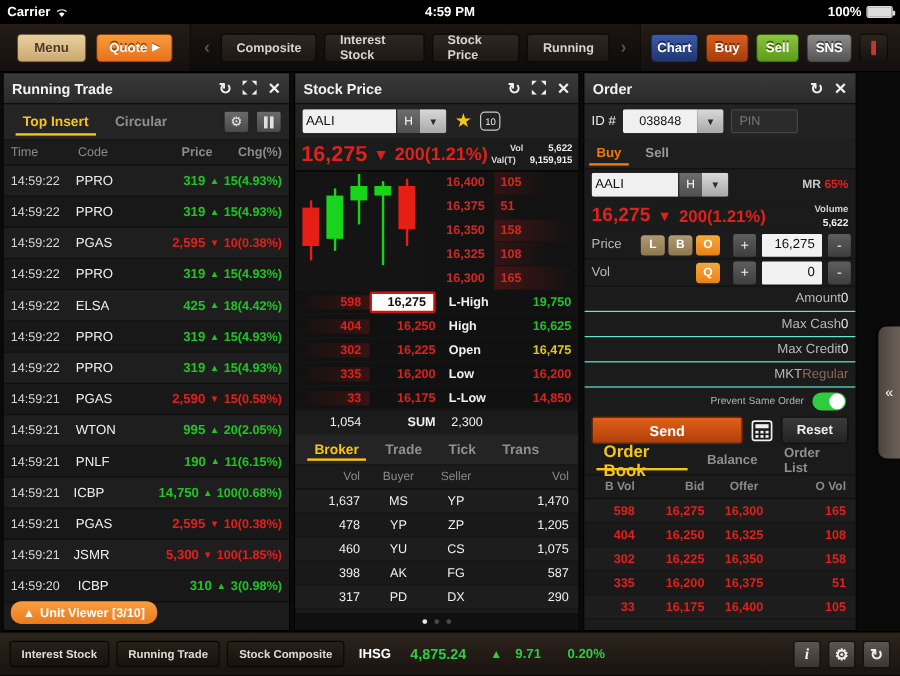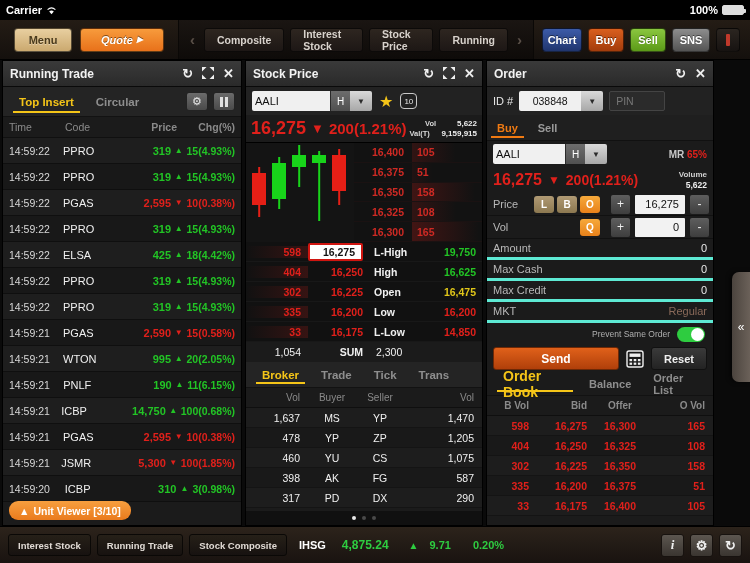--- a/index.html
+++ b/index.html
@@ -35,21 +35,21 @@
   .tb-seg { display: flex; align-items: center; height: 100%; padding: 0 8px; }
   .tb-left { background: linear-gradient(#241c15,#14100d); gap: 8px; padding-left: 14px; padding-right: 14px;
              border-right:1px solid #0a0806; }
   .tb-mid { flex: 1; gap: 6px; justify-content: center; background: linear-gradient(#1a1512,#0e0b09); }
   .tb-right { gap: 6px; padding-right: 10px; background: linear-gradient(#241c15,#14100d); border-left:1px solid #0a0806;}
 
   .btn { border-radius: 4px; font-size: 11px; font-weight: bold; color: #fff;
          display:flex; align-items:center; justify-content:center; cursor: pointer;
          border: 1px solid rgba(0,0,0,.6); text-shadow: 0 -1px 0 rgba(0,0,0,.5); }
   .btn-menu { width: 58px; height: 24px; background: linear-gradient(#e8cfa0,#cba96f); color:#4a3a1c; text-shadow:0 1px 0 rgba(255,255,255,.35);}
-  .btn-quote { width: 84px; height: 24px; background: linear-gradient(#f79b3c,#e8711a); gap: 4px; font-style: italic; }
+  .btn-quote { width: 64px; height: 24px; background: linear-gradient(#f79b3c,#e8711a); gap: 4px; }
   .nav-arrow { color: #5a5048; font-size: 15px; padding: 0 3px; cursor: pointer; font-weight:bold;}
   .tab-pill { height: 24px; padding: 0 12px; background: linear-gradient(#2e2620,#1d1715);
               border-radius: 3px; font-size: 10.5px; font-weight: bold; color:#d8d2cc;
               display:flex; align-items:center; cursor:pointer; border:1px solid #0c0a09;}
   .btn-chart { width: 40px; height: 24px; background: linear-gradient(#3c5ba8,#20356e);}
   .btn-buy   { width: 36px; height: 24px; background: linear-gradient(#d95f1e,#a33c0c);}
   .btn-sell  { width: 36px; height: 24px; background: linear-gradient(#8ac63f,#5c9a18);}
   .btn-sns   { width: 38px; height: 24px; background: linear-gradient(#8d8d8d,#545454);}
   .btn-rec   { width: 24px; height: 24px; background: linear-gradient(#2b2520,#171311);}
   .recbar { width:4px; height:12px; background:#c0392b; border-radius:1px; }
@@ -198,21 +198,21 @@
   .lbo span{ width:20px; height:17px; border-radius:3px; font-size:10px; font-weight:bold;
              display:flex; align-items:center; justify-content:center; color:#fff;
              background:linear-gradient(#b09a74,#8c7850); cursor:pointer;}
   .lbo span.on{ background:linear-gradient(#f6a93b,#e8811a);}
   .lbo span.blank{ background:none; cursor:default;}
   .plus,.minus { width:19px; height:19px; background:linear-gradient(#5e5e5e,#3e3e3e); color:#eee;
                  font-size:12px; display:flex; align-items:center; justify-content:center;
                  border-radius:2px; cursor:pointer;}
   .numin { flex:1; height:19px; background:#f2f2f2; color:#111; font-size:11px; display:flex;
            align-items:center; justify-content:flex-end; padding-right:6px; margin:0 2px; border-radius:1px;}
-  .inforow { height:21px; display:flex; align-items:center; border-bottom:3px solid #5eead4; padding:0 6px;}
+  .inforow { height:21px; display:flex; align-items:center; border-bottom:1px solid #5eead4; padding:0 6px;text-align:right;}
   .inforow .k{ font-size:11px; color:#b8b8b8; flex:1;}
   .inforow .v{ font-size:11px; color:#e8e8e8;}
   .inforow .v.mut{ color:#8a6a5a;}
 
   .togglerow { height:22px; display:flex; align-items:center; justify-content:flex-end; gap:7px; padding:0 8px;}
   .togglerow .k{ font-size:8.5px; color:#b0b0b0;}
   .switch { width:28px; height:15px; border-radius:8px; background:#2ecc40; position:relative; cursor:pointer;}
   .switch i{ position:absolute; right:1px; top:1px; width:13px; height:13px; border-radius:50%; background:#fff;}
 
   .actionrow { height:27px; display:flex; align-items:center; gap:6px; padding:0 6px;}
@@ -262,20 +262,21 @@
 <div id="app">
 
   <div class="statusbar">
     <div class="sb-left">
       <span>Carrier</span>
       <svg width="11" height="9" viewBox="0 0 11 9">
         <path d="M5.5 8.2 L3.2 5.4 A3.6 3.6 0 0 1 7.8 5.4 Z" fill="#fff"></path>
         <path d="M1.6 3.6 A6 6 0 0 1 9.4 3.6" stroke="#fff" stroke-width="1.1" fill="none"></path>
       </svg>
     </div>
+    <div class="sb-center">4:59 PM</div>
     <div class="sb-right">
       <span style="font-size:11px;font-weight:bold">100%</span>
       <span class="batt">
           <i style="width:100%"></i>
         </span>
     </div>
   </div>
 
   <div class="toolbar">
     <div class="tb-seg tb-left">

